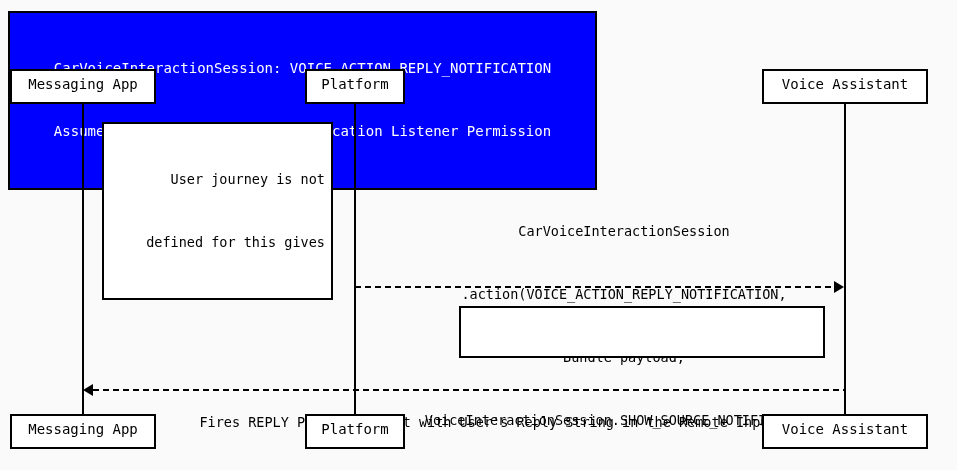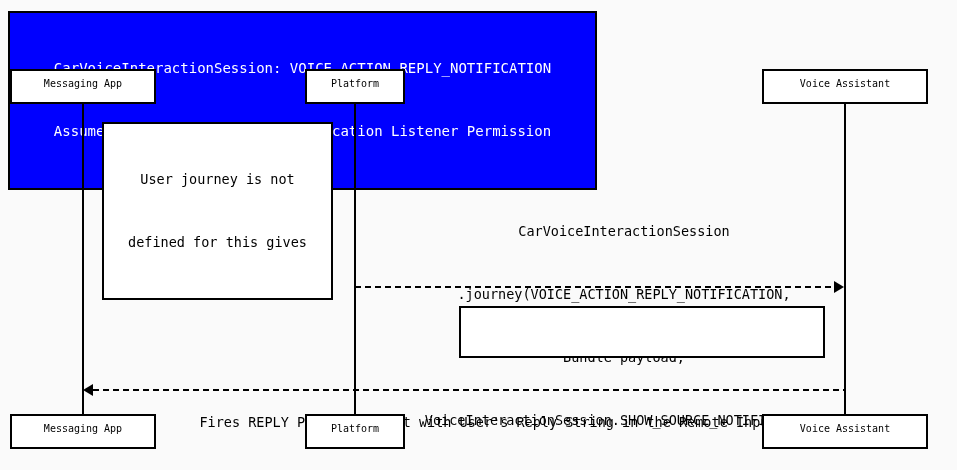--- a/index.html
+++ b/index.html
@@ -41,21 +41,21 @@
   }
   .title-banner .tline { display: block; }
 
   
   .participant {
     position: absolute;
     box-sizing: border-box;
     background: #ffffff;
     border: 2px solid #000000;
     color: #000000;
-    font-size: 10px;
+    font-size: 14px;
     line-height: 26px;
     height: 35px;
     text-align: center;
     white-space: pre;
     z-index: 3;
   }
 
   
   .lifeline {
     position: absolute;
@@ -66,21 +66,21 @@
 
   
   .note {
     position: absolute;
     box-sizing: border-box;
     background: #ffffff;
     border: 2px solid #000000;
     color: #000000;
     font-size: 13.5px;
     line-height: 21px;
-    text-align: center;
+    text-align: right;
     white-space: pre;
     padding: 3px 6px;
     z-index: 4;
   }
   .note .nline { display: block; }
 
   
   .msg-label {
     position: absolute;
     color: #000000;
@@ -139,21 +139,21 @@
   <div class="participant" style="left:305px; top:69px; width:100px;">Platform</div>
   <div class="participant" style="left:762px; top:69px; width:166px;">Voice Assistant</div>
 
   <div class="note" style="left:102px; top:122px; width:231px;">
     <span class="nline">User journey is not</span>
     <span class="nline">defined for this gives</span>
   </div>
 
   <div class="msg-label" style="left:356px; top:179px; width:488px;">
     <span class="mline">CarVoiceInteractionSession</span>
-    <span class="mline">.journey(VOICE_ACTION_REPLY_NOTIFICATION,</span>
+    <span class="mline">.action(VOICE_ACTION_REPLY_NOTIFICATION,</span>
     <span class="mline">Bundle payload,</span>
     <span class="mline">VoiceInteractionSession.SHOW_SOURCE_NOTIFICATION)</span>
   </div>
 
   <div class="msg-arrow" style="left:355px; top:281px; width:490px;">
     <div class="dashline" style="left:0px; width:480px;"></div>
     <div class="head right" style="left:479px;"></div>
   </div>
 
   <div class="note" style="left:459px; top:306px; width:366px;">

